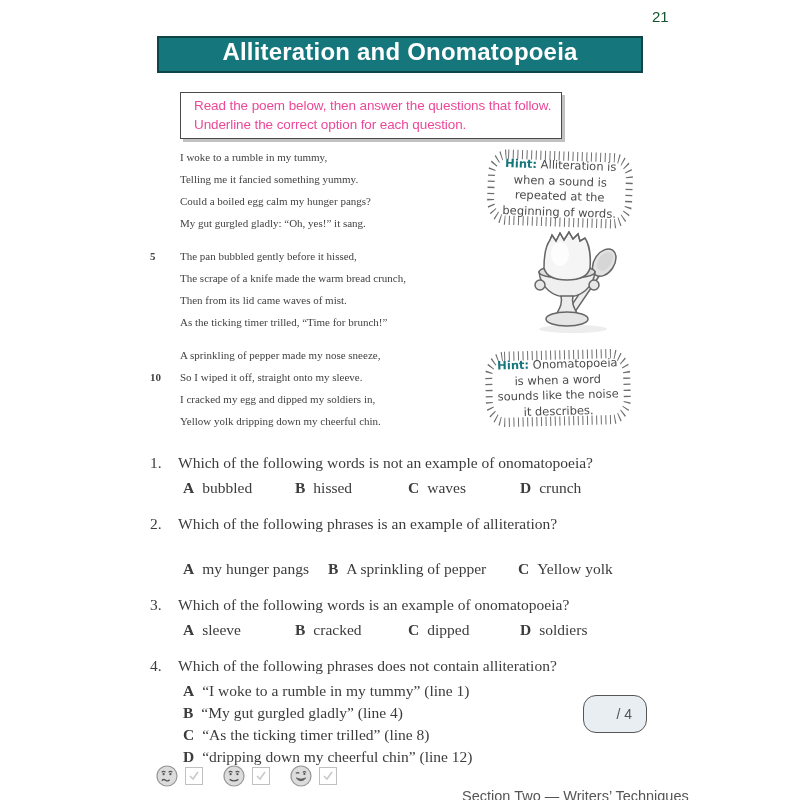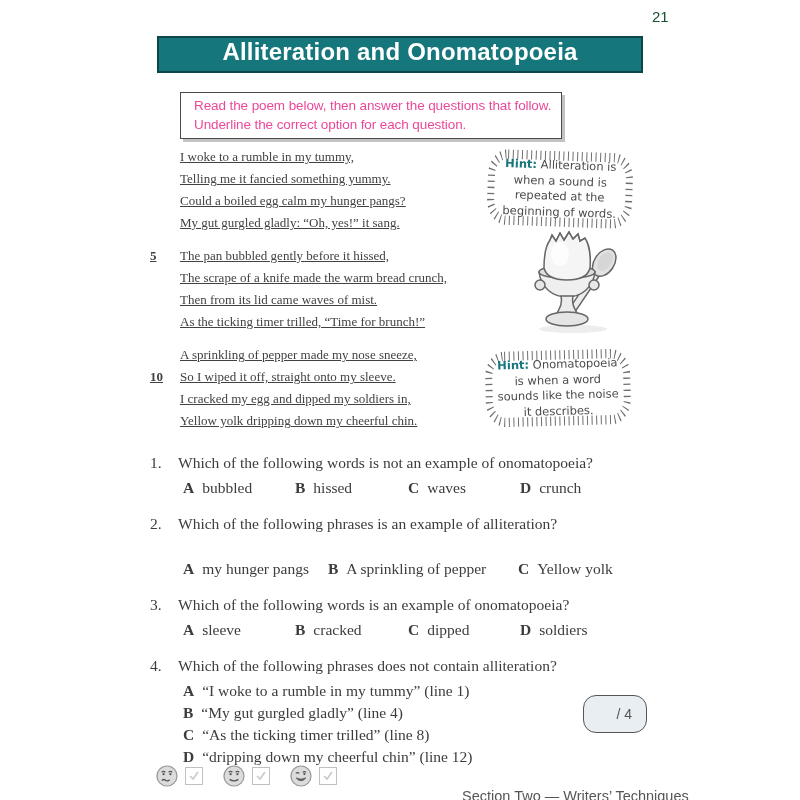--- a/index.html
+++ b/index.html
@@ -27,21 +27,21 @@
   .instruction-box {
     left:180px; top:92px; width:382px; box-sizing:border-box;
     border:1px solid #4a4a4a; background:#fff;
     box-shadow:3px 3px 0 #c2c2c2;
     padding:4px 13px;
     font-family:"Liberation Sans",sans-serif; font-size:13.5px; line-height:18.5px;
     color:#ec4899; letter-spacing:-0.1px; white-space:nowrap;
   }
 
   
-  .poem { left:150px; top:146px; width:340px; font-size:13px; line-height:22px; color:#424242;text-decoration:underline; }
+  .poem { left:150px; top:146px; width:340px; font-size:11px; line-height:22px; color:#424242; }
   .stanza { margin-bottom:11px; }
   .pline { display:flex; }
   .lnum { width:30px; font-weight:bold; flex:0 0 30px; }
   .ptext { white-space:nowrap; }
 
   
   .hint {
     width:150px; padding:10px 13px; box-sizing:border-box; text-align:center;
     font-family:"DejaVu Sans",sans-serif; font-size:11.5px; line-height:15.5px; color:#4a4a4a;
   }

